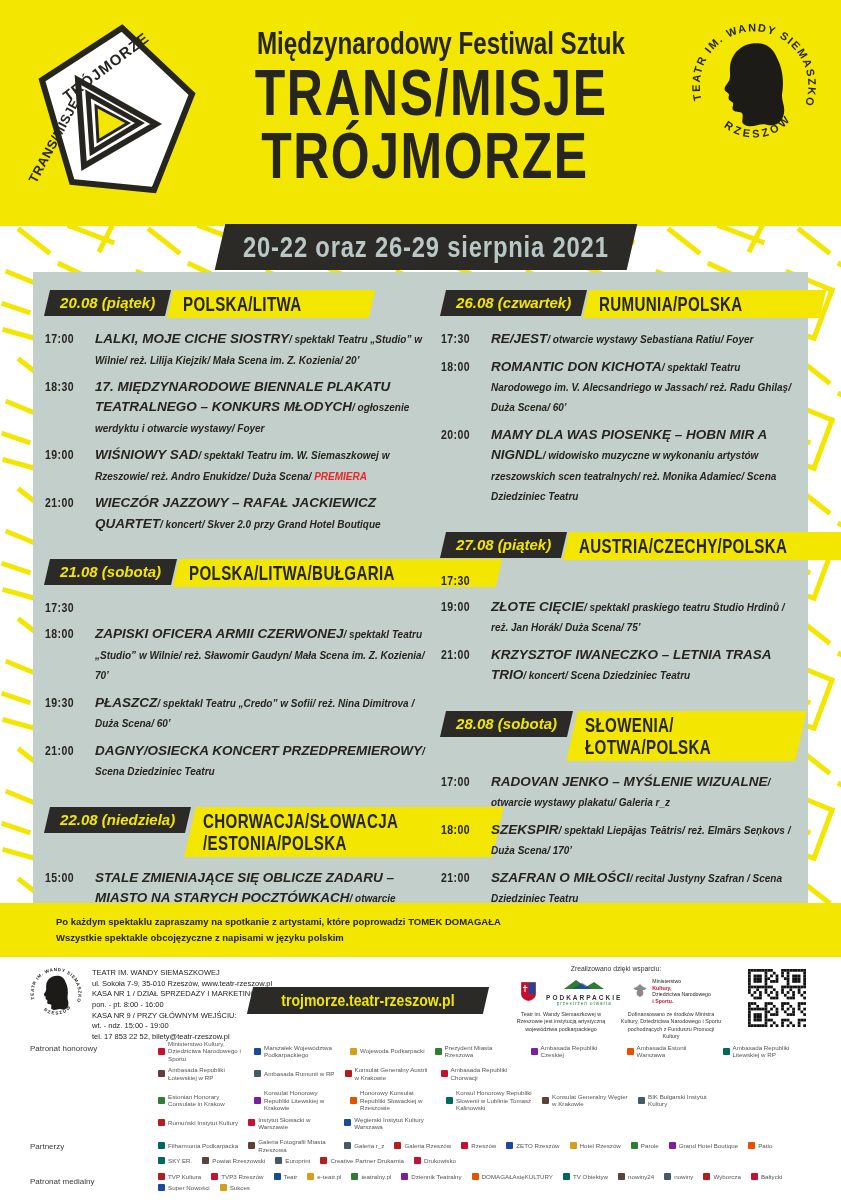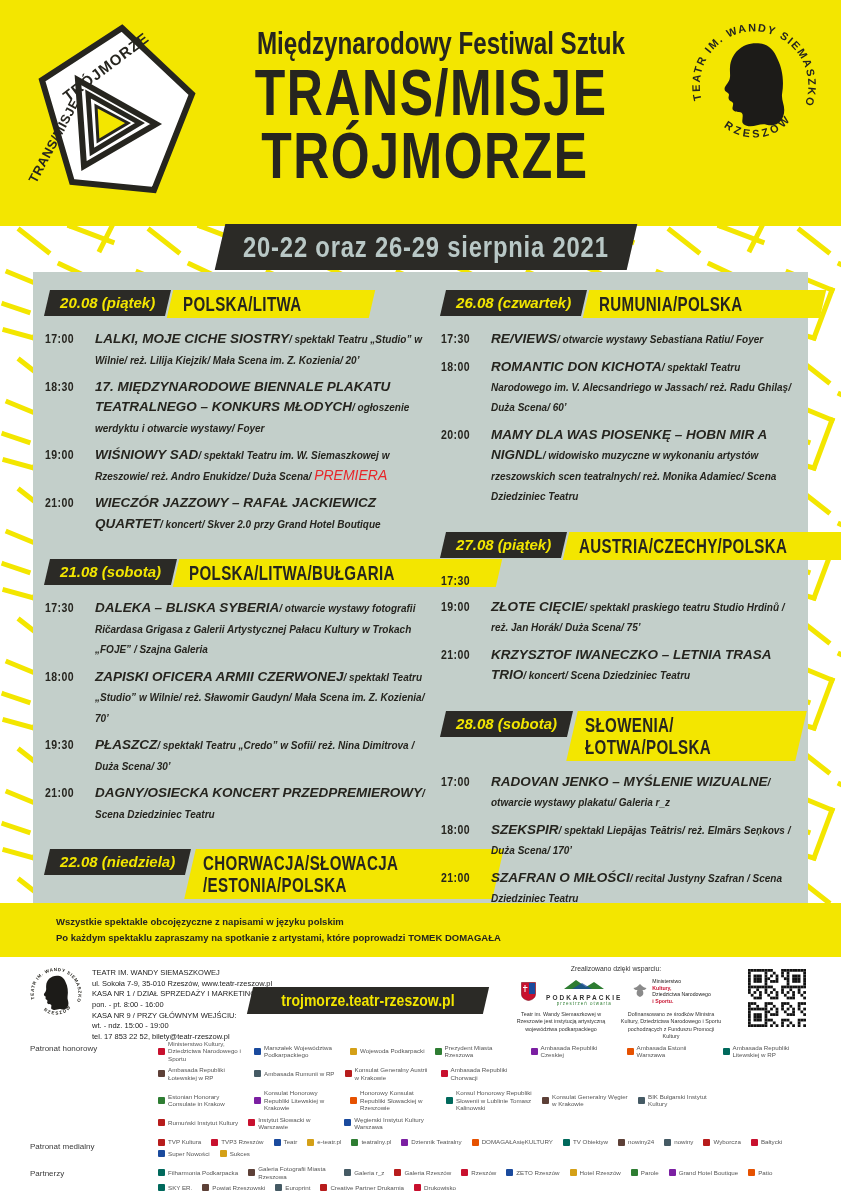--- a/index.html
+++ b/index.html
@@ -39,21 +39,21 @@
   .country-box{background:var(--yellow); transform:skewX(-13deg); padding:3px 24px 3px 13px; margin-left:2px;}
   .country-text{display:inline-block; transform:skewX(13deg) scaleX(0.72); transform-origin:left center;
     font-weight:700; font-size:21px; letter-spacing:0.5px; line-height:1.05; white-space:pre-line; color:#26251f;}
   .ev{display:flex; align-items:flex-start; margin-bottom:7px;}
   .ev-time{width:50px; flex-shrink:0; padding-top:1px;}
   .ev-time span{display:inline-block; transform:scaleX(0.78); transform-origin:left center; font-weight:700;
     font-size:13.5px; letter-spacing:0.5px;}
   .ev-body{flex:1; line-height:1.28;}
   .ev-title{font-style:italic; font-weight:700; font-size:13.5px;}
   .ev-details{font-style:italic; font-weight:600; font-size:10px;}
-  .premiere{font-style:italic; font-weight:400; font-size:14px; color:var(--red);}
+  .premiere{font-style:italic; font-weight:700; font-size:10px; color:var(--red);}
 
   
   .notes{position:absolute; left:0; top:903px; width:841px; height:54px; background:var(--yellow); z-index:2;
     display:flex; align-items:center;}
   .note-left{margin-left:64px; width:300px; font-weight:700; font-size:10px;}
   .note-right{margin-left:56px; font-weight:700; font-size:9.5px; line-height:1.7;}
 
   
   .footer{position:absolute; left:0; top:957px; width:841px; height:243px; background:#fff; z-index:2;}
   .theater-logo-small{position:absolute; left:26px; top:6px;}
@@ -165,29 +165,28 @@
           <div class="ev-body"><span class="ev-title">WIECZÓR JAZZOWY – RAFAŁ JACKIEWICZ QUARTET</span><span class="ev-details">/ koncert/ Skver 2.0 przy Grand Hotel Boutique</span></div>
         </div>
       </div>
       <div class="section">
         <div class="sec-header">
           <div class="date-box"><span class="date-text">21.08 (sobota)</span></div>
           <div class="country-box"><span class="country-text">POLSKA/LITWA/BUŁGARIA</span></div>
         </div>
         <div class="ev">
           <div class="ev-time"><span>17:30</span></div>
-          <div class="ev-body"><span class="ev-title">DALEKA – BLISKA SYBERIA</span><span class="ev-details">/ otwarcie wystawy fotografii Ričardasa Grigasa z Galerii Artystycznej Pałacu Kultury w Trokach „FOJE” / Szajna Galeria</span></div>
         </div>
         <div class="ev">
           <div class="ev-time"><span>18:00</span></div>
           <div class="ev-body"><span class="ev-title">ZAPISKI OFICERA ARMII CZERWONEJ</span><span class="ev-details">/ spektakl Teatru „Studio” w Wilnie/ reż. Sławomir Gaudyn/ Mała Scena im. Z. Kozienia/ 70’</span></div>
         </div>
         <div class="ev">
           <div class="ev-time"><span>19:30</span></div>
-          <div class="ev-body"><span class="ev-title">PŁASZCZ</span><span class="ev-details">/ spektakl Teatru „Credo” w Sofii/ reż. Nina Dimitrova / Duża Scena/ 30’</span></div>
+          <div class="ev-body"><span class="ev-title">PŁASZCZ</span><span class="ev-details">/ spektakl Teatru „Credo” w Sofii/ reż. Nina Dimitrova / Duża Scena/ 60’</span></div>
         </div>
         <div class="ev">
           <div class="ev-time"><span>21:00</span></div>
           <div class="ev-body"><span class="ev-title">DAGNY/OSIECKA KONCERT PRZEDPREMIEROWY</span><span class="ev-details">/ Scena Dziedziniec Teatru</span></div>
         </div>
       </div>
       <div class="section">
         <div class="sec-header">
           <div class="date-box"><span class="date-text">22.08 (niedziela)</span></div>
           <div class="country-box"><span class="country-text">CHORWACJA/SŁOWACJA
@@ -212,21 +211,21 @@
       </div>
     </div>
   <div class="col" id="col-right">
       <div class="section">
         <div class="sec-header">
           <div class="date-box"><span class="date-text">26.08 (czwartek)</span></div>
           <div class="country-box"><span class="country-text">RUMUNIA/POLSKA</span></div>
         </div>
         <div class="ev">
           <div class="ev-time"><span>17:30</span></div>
-          <div class="ev-body"><span class="ev-title">RE/VIEWS</span><span class="ev-details">/ otwarcie wystawy Sebastiana Ratiu/ Foyer</span></div>
+          <div class="ev-body"><span class="ev-title">RE/JEST</span><span class="ev-details">/ otwarcie wystawy Sebastiana Ratiu/ Foyer</span></div>
         </div>
         <div class="ev">
           <div class="ev-time"><span>18:00</span></div>
           <div class="ev-body"><span class="ev-title">ROMANTIC DON KICHOTA</span><span class="ev-details">/ spektakl Teatru Narodowego im. V. Alecsandriego w Jassach/ reż. Radu Ghilaş/ Duża Scena/ 60’</span></div>
         </div>
         <div class="ev">
           <div class="ev-time"><span>20:00</span></div>
           <div class="ev-body"><span class="ev-title">MAMY DLA WAS PIOSENKĘ – HOBN MIR A NIGNDL</span><span class="ev-details">/ widowisko muzyczne w wykonaniu artystów rzeszowskich scen teatralnych/ reż. Monika Adamiec/ Scena Dziedziniec Teatru</span></div>
         </div>
       </div>
@@ -281,22 +280,22 @@
         <div class="ev">
           <div class="ev-time"><span>20:00</span></div>
           <div class="ev-body"><span class="ev-title">NIE CAŁUJ MNIE PIERWSZA – OFFLINE</span><span class="ev-details">/ koncert aktorów Teatru im. W. Siemaszkowej/ Scena Dziedziniec Teatru</span></div>
         </div>
       </div>
     </div>
 </div>
 
 <div class="notes">
   <div class="note-right">
+    <div>Po każdym spektaklu zapraszamy na spotkanie z artystami, które poprowadzi TOMEK DOMAGAŁA</div>
     <div>Wszystkie spektakle obcojęzyczne z napisami w języku polskim</div>
-    <div>Po każdym spektaklu zapraszamy na spotkanie z artystami, które poprowadzi TOMEK DOMAGAŁA</div>
   </div>
 </div>
 
 <div class="footer">
   <svg class="theater-logo-small" width="60" height="60" viewBox="0 0 140 140">
     <defs>
       <path id="arcTop2" d="M 21,88 A 52,52 0 1 1 119,88" fill="none"></path>
       <path id="arcBot2" d="M 30,96 A 45,45 0 0 0 110,96" fill="none"></path>
     </defs>
     <text font-family="Liberation Sans, sans-serif" font-size="10.5" font-weight="700" letter-spacing="1.5" fill="#26251f">
@@ -654,20 +653,85 @@
             <span class="chip-dot" style="background: rgb(200, 16, 46);"></span>
             <span class="chip-txt">Instytut Słowacki w Warszawie</span>
           </span>
           <span class="logo-chip">
             <span class="chip-dot" style="background: rgb(26, 74, 157);"></span>
             <span class="chip-txt">Węgierski Instytut Kultury Warszawa</span>
           </span>
         </div>
       </div>
       <div class="logo-row">
+        <span class="row-label">Partnerzy</span>
+        <div class="chips">
+          <span class="logo-chip">
+            <span class="chip-dot" style="background: rgb(0, 105, 92);"></span>
+            <span class="chip-txt">Filharmonia Podkarpacka</span>
+          </span>
+          <span class="logo-chip">
+            <span class="chip-dot" style="background: rgb(93, 64, 55);"></span>
+            <span class="chip-txt">Galeria Fotografii Miasta Rzeszowa</span>
+          </span>
+          <span class="logo-chip">
+            <span class="chip-dot" style="background: rgb(69, 90, 100);"></span>
+            <span class="chip-txt">Galeria r_z</span>
+          </span>
+          <span class="logo-chip">
+            <span class="chip-dot" style="background: rgb(183, 28, 28);"></span>
+            <span class="chip-txt">Galeria Rzeszów</span>
+          </span>
+          <span class="logo-chip">
+            <span class="chip-dot" style="background: rgb(200, 16, 46);"></span>
+            <span class="chip-txt">Rzeszów</span>
+          </span>
+          <span class="logo-chip">
+            <span class="chip-dot" style="background: rgb(26, 74, 157);"></span>
+            <span class="chip-txt">ZETO Rzeszów</span>
+          </span>
+          <span class="logo-chip">
+            <span class="chip-dot" style="background: rgb(212, 160, 23);"></span>
+            <span class="chip-txt">Hotel Rzeszów</span>
+          </span>
+          <span class="logo-chip">
+            <span class="chip-dot" style="background: rgb(46, 125, 50);"></span>
+            <span class="chip-txt">Parole</span>
+          </span>
+          <span class="logo-chip">
+            <span class="chip-dot" style="background: rgb(123, 31, 162);"></span>
+            <span class="chip-txt">Grand Hotel Boutique</span>
+          </span>
+          <span class="logo-chip">
+            <span class="chip-dot" style="background: rgb(230, 81, 0);"></span>
+            <span class="chip-txt">Patio</span>
+          </span>
+          <span class="logo-chip">
+            <span class="chip-dot" style="background: rgb(0, 105, 92);"></span>
+            <span class="chip-txt">SKY ER.</span>
+          </span>
+          <span class="logo-chip">
+            <span class="chip-dot" style="background: rgb(93, 64, 55);"></span>
+            <span class="chip-txt">Powiat Rzeszowski</span>
+          </span>
+          <span class="logo-chip">
+            <span class="chip-dot" style="background: rgb(69, 90, 100);"></span>
+            <span class="chip-txt">Europrint</span>
+          </span>
+          <span class="logo-chip">
+            <span class="chip-dot" style="background: rgb(183, 28, 28);"></span>
+            <span class="chip-txt">Creative Partner Drukarnia</span>
+          </span>
+          <span class="logo-chip">
+            <span class="chip-dot" style="background: rgb(200, 16, 46);"></span>
+            <span class="chip-txt">Drukowisko</span>
+          </span>
+        </div>
+      </div>
+      <div class="logo-row">
         <span class="row-label">Patronat medialny</span>
         <div class="chips">
           <span class="logo-chip">
             <span class="chip-dot" style="background: rgb(183, 28, 28);"></span>
             <span class="chip-txt">TVP Kultura</span>
           </span>
           <span class="logo-chip">
             <span class="chip-dot" style="background: rgb(200, 16, 46);"></span>
             <span class="chip-txt">TVP3 Rzeszów</span>
           </span>
@@ -711,85 +775,20 @@
             <span class="chip-dot" style="background: rgb(200, 16, 46);"></span>
             <span class="chip-txt">Bałtycki</span>
           </span>
           <span class="logo-chip">
             <span class="chip-dot" style="background: rgb(26, 74, 157);"></span>
             <span class="chip-txt">Super Nowości</span>
           </span>
           <span class="logo-chip">
             <span class="chip-dot" style="background: rgb(212, 160, 23);"></span>
             <span class="chip-txt">Sukces</span>
-          </span>
-        </div>
-      </div>
-      <div class="logo-row">
-        <span class="row-label">Partnerzy</span>
-        <div class="chips">
-          <span class="logo-chip">
-            <span class="chip-dot" style="background: rgb(0, 105, 92);"></span>
-            <span class="chip-txt">Filharmonia Podkarpacka</span>
-          </span>
-          <span class="logo-chip">
-            <span class="chip-dot" style="background: rgb(93, 64, 55);"></span>
-            <span class="chip-txt">Galeria Fotografii Miasta Rzeszowa</span>
-          </span>
-          <span class="logo-chip">
-            <span class="chip-dot" style="background: rgb(69, 90, 100);"></span>
-            <span class="chip-txt">Galeria r_z</span>
-          </span>
-          <span class="logo-chip">
-            <span class="chip-dot" style="background: rgb(183, 28, 28);"></span>
-            <span class="chip-txt">Galeria Rzeszów</span>
-          </span>
-          <span class="logo-chip">
-            <span class="chip-dot" style="background: rgb(200, 16, 46);"></span>
-            <span class="chip-txt">Rzeszów</span>
-          </span>
-          <span class="logo-chip">
-            <span class="chip-dot" style="background: rgb(26, 74, 157);"></span>
-            <span class="chip-txt">ZETO Rzeszów</span>
-          </span>
-          <span class="logo-chip">
-            <span class="chip-dot" style="background: rgb(212, 160, 23);"></span>
-            <span class="chip-txt">Hotel Rzeszów</span>
-          </span>
-          <span class="logo-chip">
-            <span class="chip-dot" style="background: rgb(46, 125, 50);"></span>
-            <span class="chip-txt">Parole</span>
-          </span>
-          <span class="logo-chip">
-            <span class="chip-dot" style="background: rgb(123, 31, 162);"></span>
-            <span class="chip-txt">Grand Hotel Boutique</span>
-          </span>
-          <span class="logo-chip">
-            <span class="chip-dot" style="background: rgb(230, 81, 0);"></span>
-            <span class="chip-txt">Patio</span>
-          </span>
-          <span class="logo-chip">
-            <span class="chip-dot" style="background: rgb(0, 105, 92);"></span>
-            <span class="chip-txt">SKY ER.</span>
-          </span>
-          <span class="logo-chip">
-            <span class="chip-dot" style="background: rgb(93, 64, 55);"></span>
-            <span class="chip-txt">Powiat Rzeszowski</span>
-          </span>
-          <span class="logo-chip">
-            <span class="chip-dot" style="background: rgb(69, 90, 100);"></span>
-            <span class="chip-txt">Europrint</span>
-          </span>
-          <span class="logo-chip">
-            <span class="chip-dot" style="background: rgb(183, 28, 28);"></span>
-            <span class="chip-txt">Creative Partner Drukarnia</span>
-          </span>
-          <span class="logo-chip">
-            <span class="chip-dot" style="background: rgb(200, 16, 46);"></span>
-            <span class="chip-txt">Drukowisko</span>
           </span>
         </div>
       </div>
       <div class="logo-row">
         <span class="row-label"></span>
         <div class="chips">
           <span class="logo-chip">
             <span class="chip-dot" style="background: rgb(212, 160, 23);"></span>
             <span class="chip-txt">Polskie Radio Rzeszów</span>
           </span>

